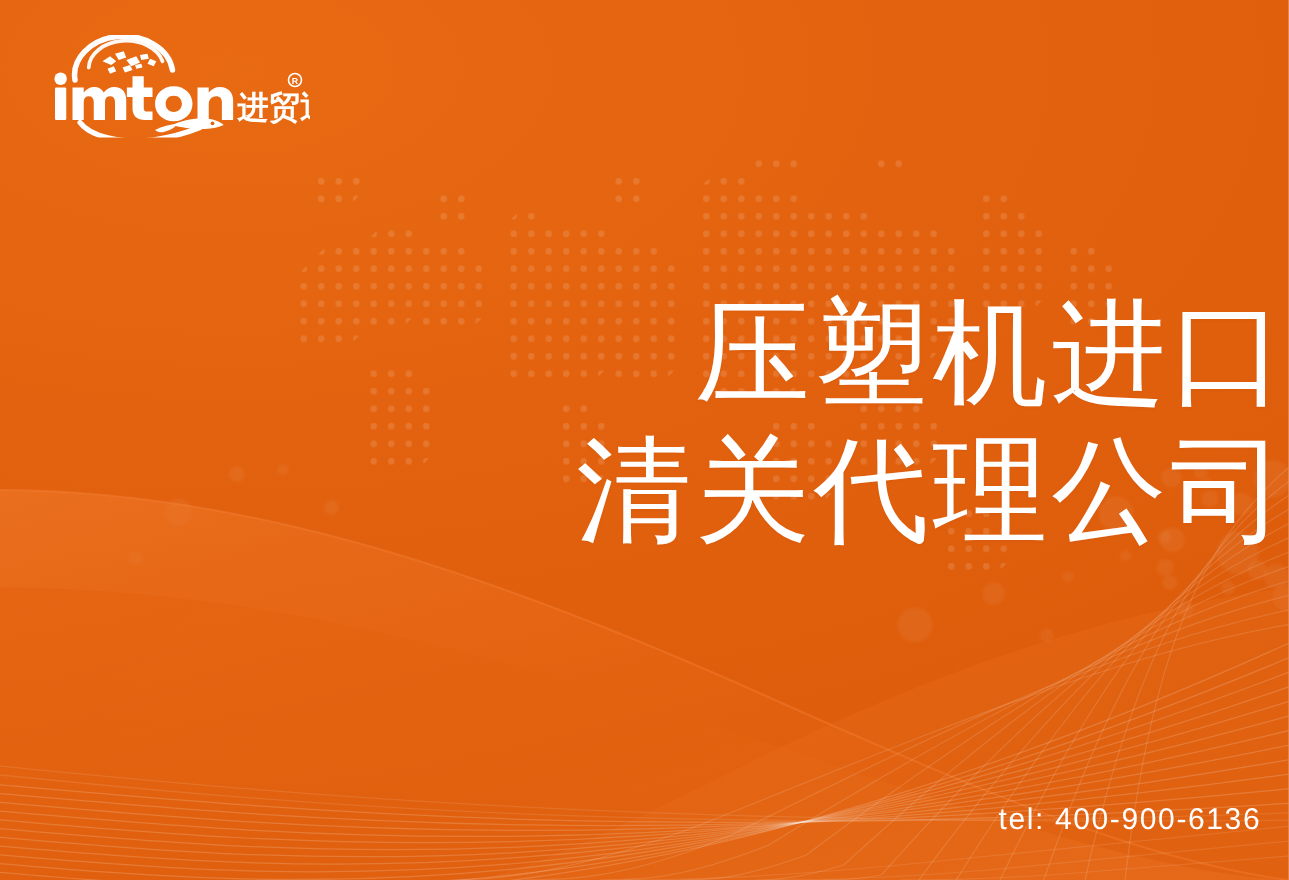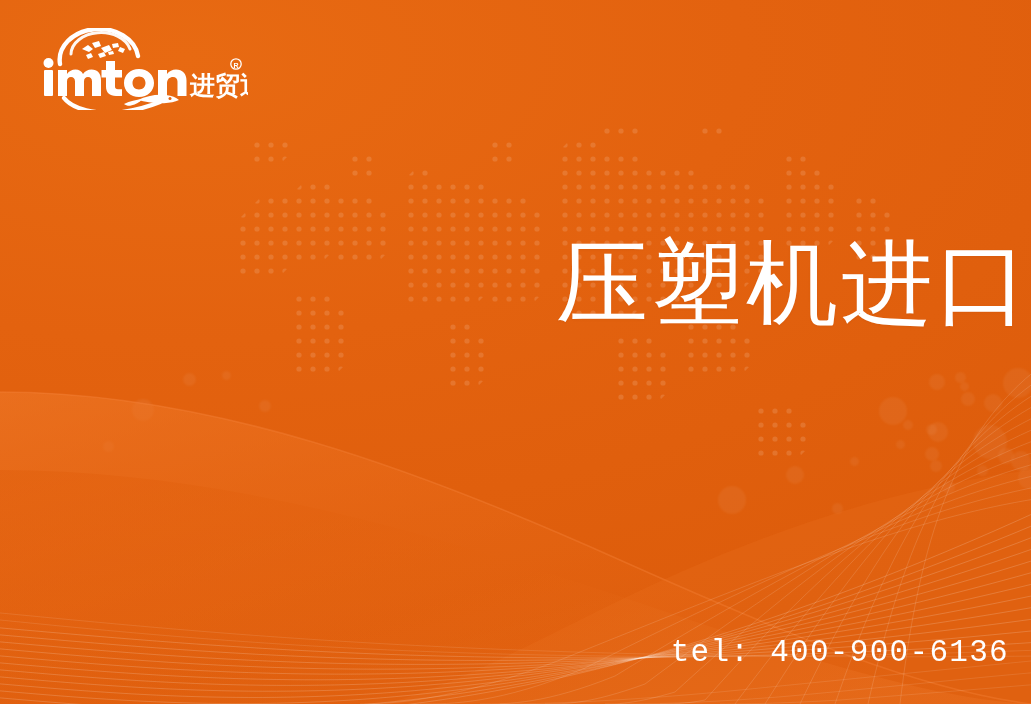--- a/index.html
+++ b/index.html
@@ -77,22 +77,22 @@
     text-shadow: 0 1px 2px rgba(150, 60, 0, 0.10);
   }
 
   
   .tel {
     position: absolute;
     right: 22px;
     bottom: 34px;
     z-index: 30;
     color: #ffffff;
-    font-family: Liberation Mono, monospace;
-    font-size: 31px;
+    font-family: Liberation Sans, sans-serif;
+    font-size: 24px;
     font-weight: 400;
     letter-spacing: 1.3px;
     white-space: nowrap;
     margin-top: 16px;
   }
 
   
   .logo {
     position: absolute;
     left: 38px;
@@ -233,20 +233,21 @@
       <path d="M-10,612 C 200,632 480,662 1041,656"></path>
       <path d="M-10,619 C 200,640 490,670 1041,650"></path>
       <path d="M1041,660 C 960,668 880,676 740,690 C 650,699 560,704 500,704"></path>
       <path d="M1041,672 C 970,678 900,686 790,696 C 720,702 660,704 620,704"></path>
       <path d="M1041,684 C 980,689 920,694 840,700 C 790,703 750,704 720,704"></path>
     </g>
   </svg>
 
   <div class="headline">
     <span class="headline-line">压塑机进口</span>
+    <span class="headline-line">清关代理公司</span>
   </div>
 
   <div class="tel">tel: 400-900-6136</div>
 
   <div class="logo">
     <svg viewBox="0 0 210 82" aria-hidden="true">
 
       <g>
         <path d="M22,36 A38,30 0 0 1 100,28" fill="none" stroke="#ffffff" stroke-width="4.4" stroke-linecap="round"></path>
         <path d="M33,26 A30,22 0 0 1 92,21" fill="none" stroke="#ffffff" stroke-width="3" stroke-linecap="round" opacity="0.95"></path>

